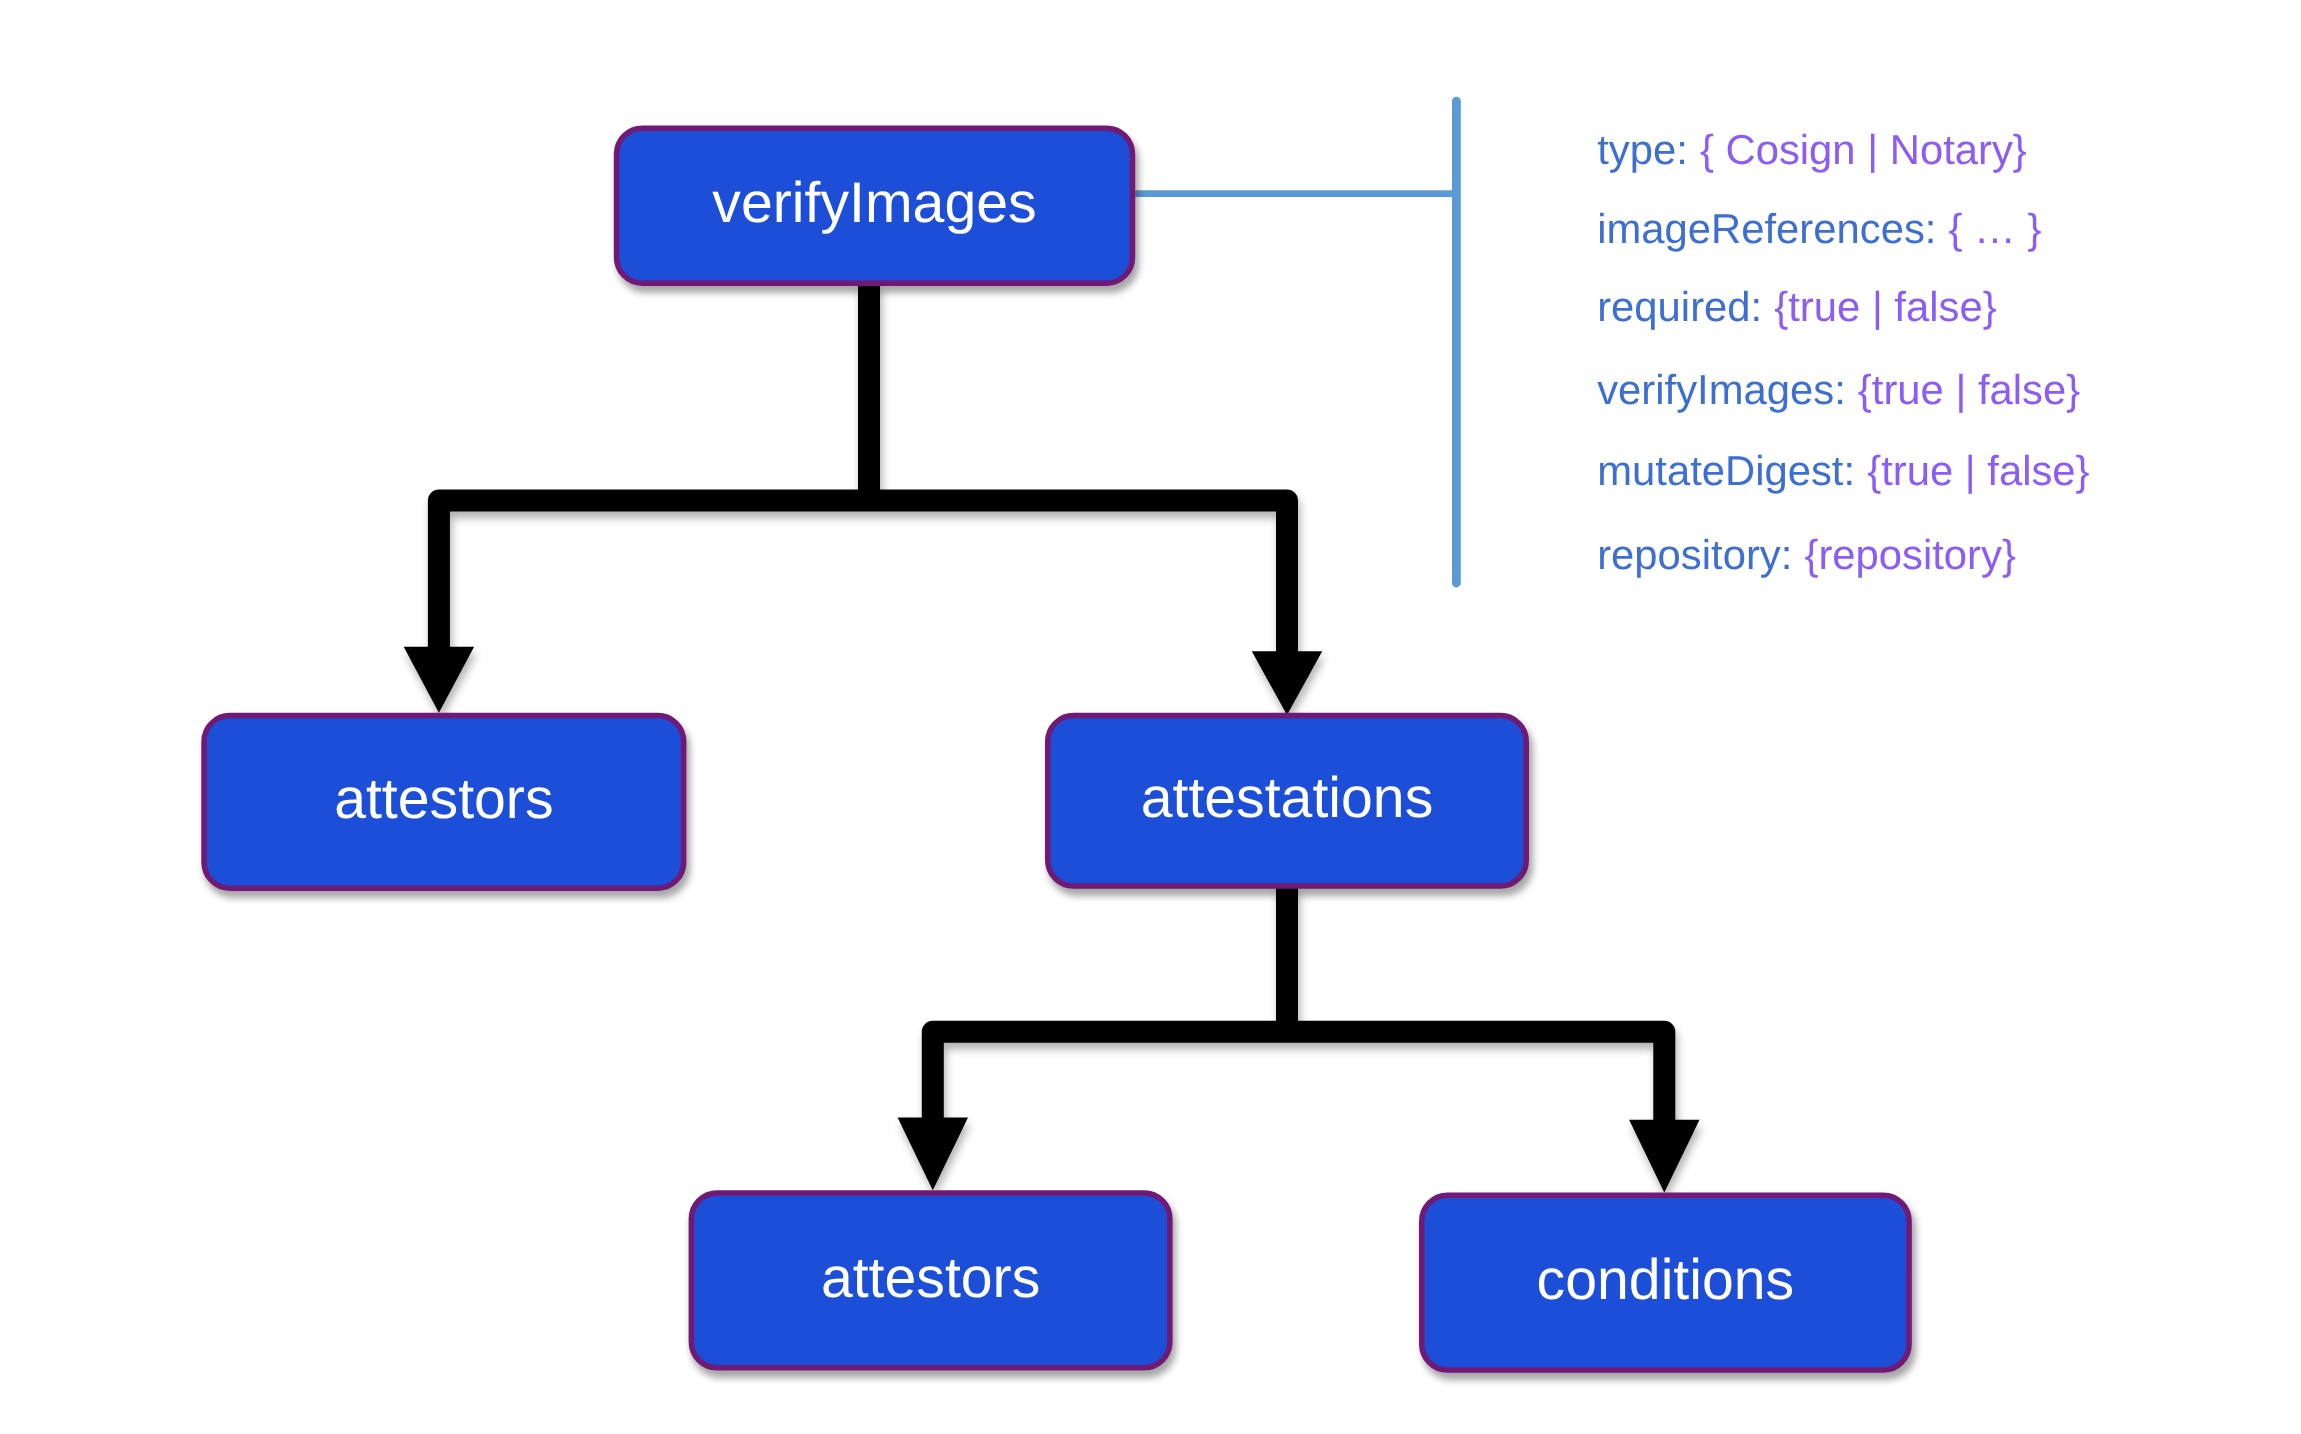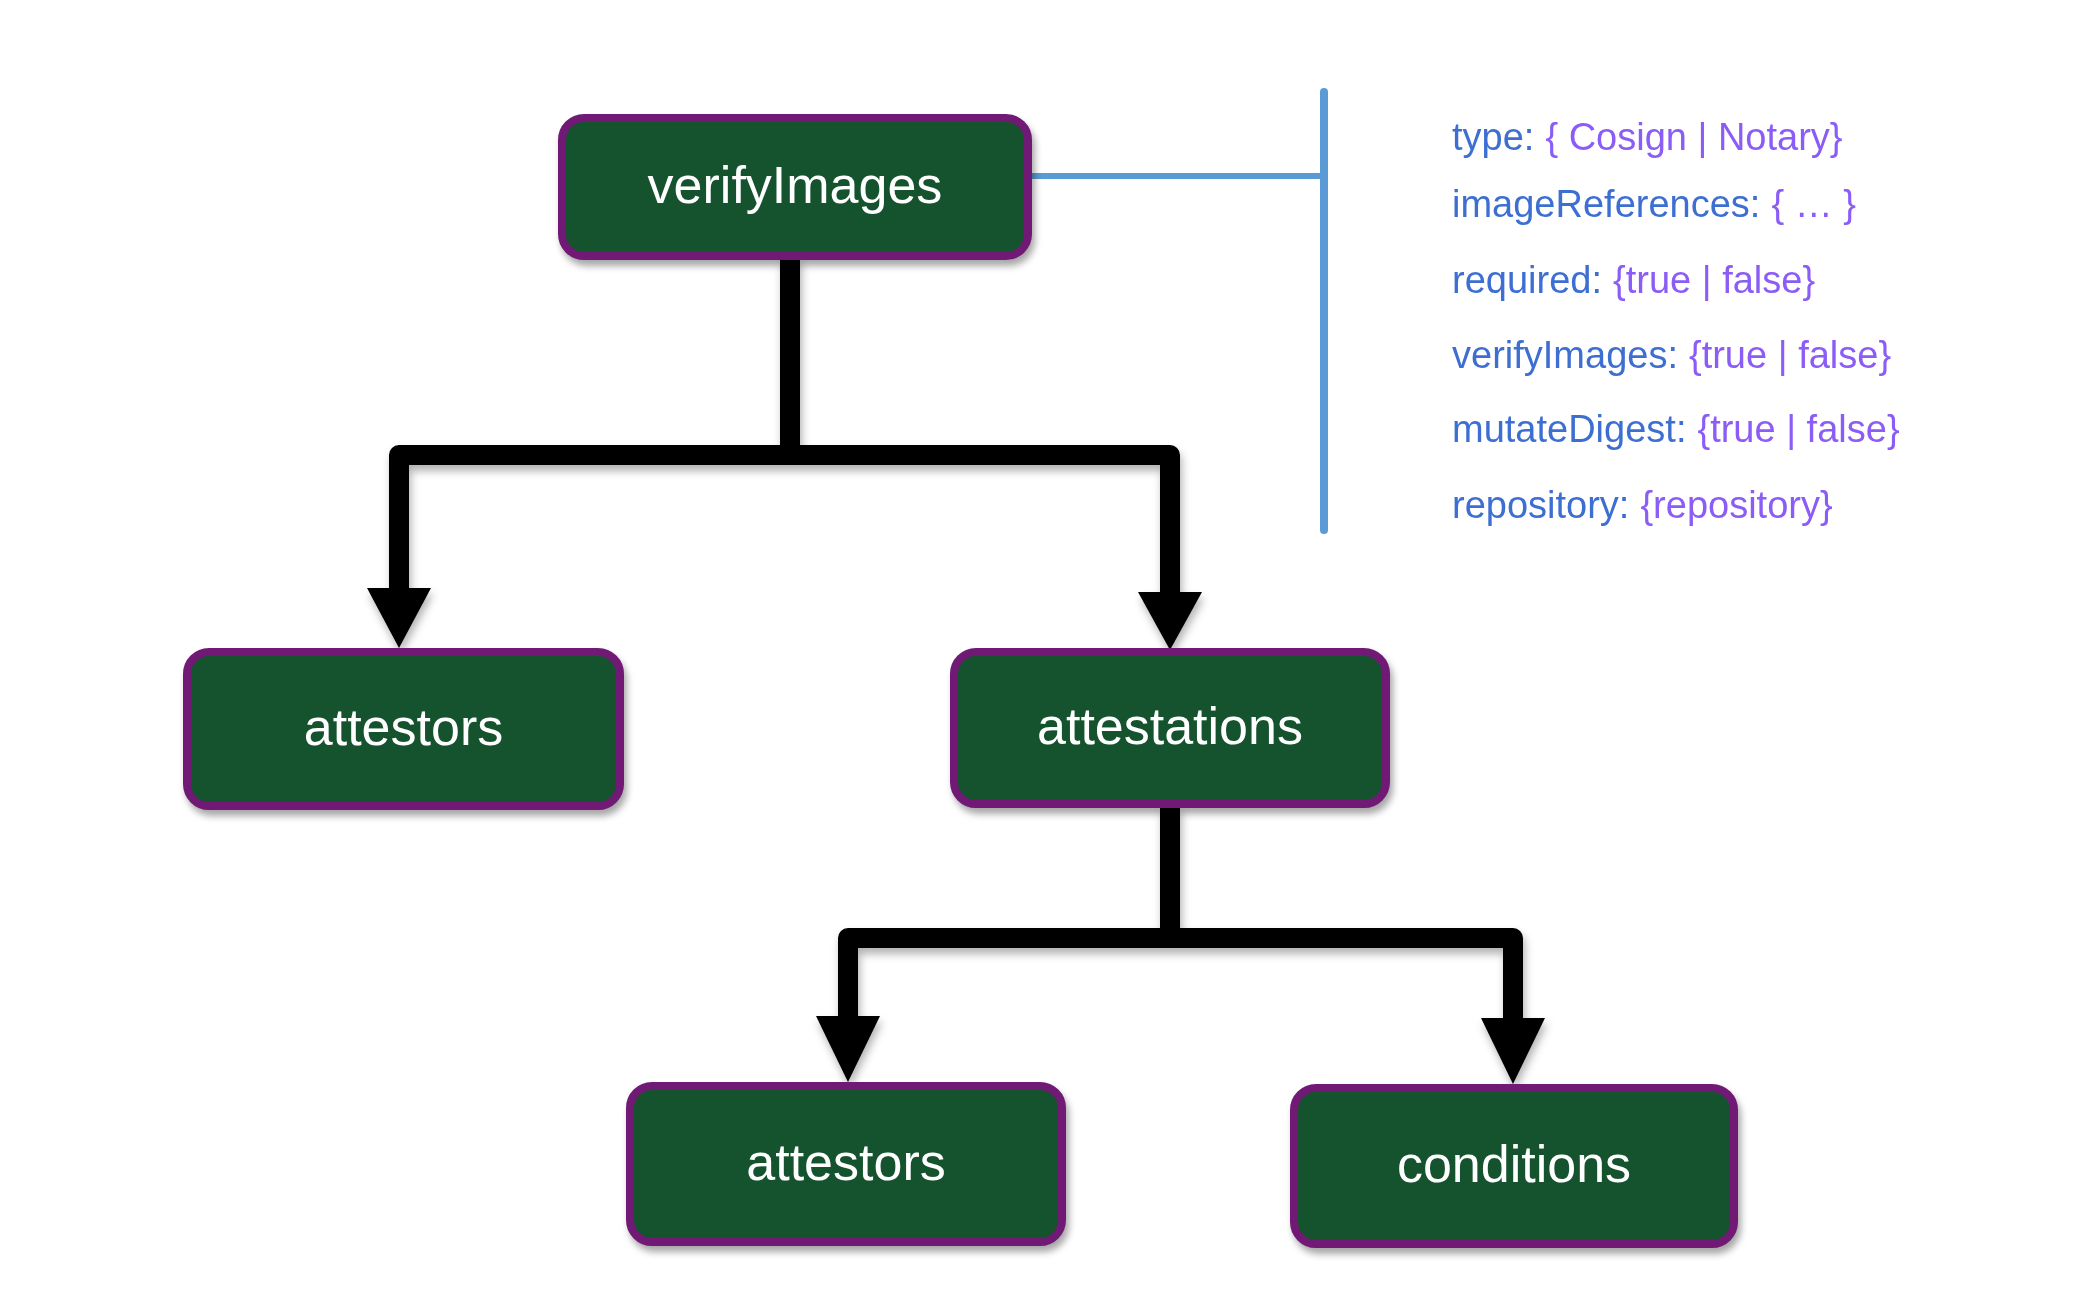--- a/index.html
+++ b/index.html
@@ -12,22 +12,22 @@
     overflow: hidden;
   }
   svg.connectors {
     position: absolute;
     left: 0; top: 0;
     width: 2092px; height: 1304px;
     pointer-events: none;
   }
   .node {
     position: absolute;
-    background: #14532d;
-    border: 8px solid #701a75;
+    background: #1d4ed8;
+    border: 5px solid #701a75;
     border-radius: 26px;
     box-shadow: 3px 6px 7px rgba(0,0,0,0.35);
     display: flex;
     align-items: center;
     justify-content: center;
     box-sizing: border-box;
   }
   .node .label {
     color: #ffffff;
     font-size: 52px;
@@ -46,21 +46,21 @@
     left: 1452px;
     height: 54px;
     display: flex;
     align-items: center;
     font-size: 38px;
     white-space: nowrap;
   }
   .callout-row .key   { color: #3D6FD2; margin-right: 11px; }
   .callout-row .value { color: #8b5cf6; }
   .row-0 { top: 110px; }
-  .row-1 { top: 177px; }
+  .row-1 { top: 177px; align-items: flex-end; }
   .row-2 { top: 253px; }
   .row-3 { top: 328px; }
   .row-4 { top: 402px; }
   .row-5 { top: 478px; }
 </style>
 </head>
 <body>
 
 <div class="canvas">
 

